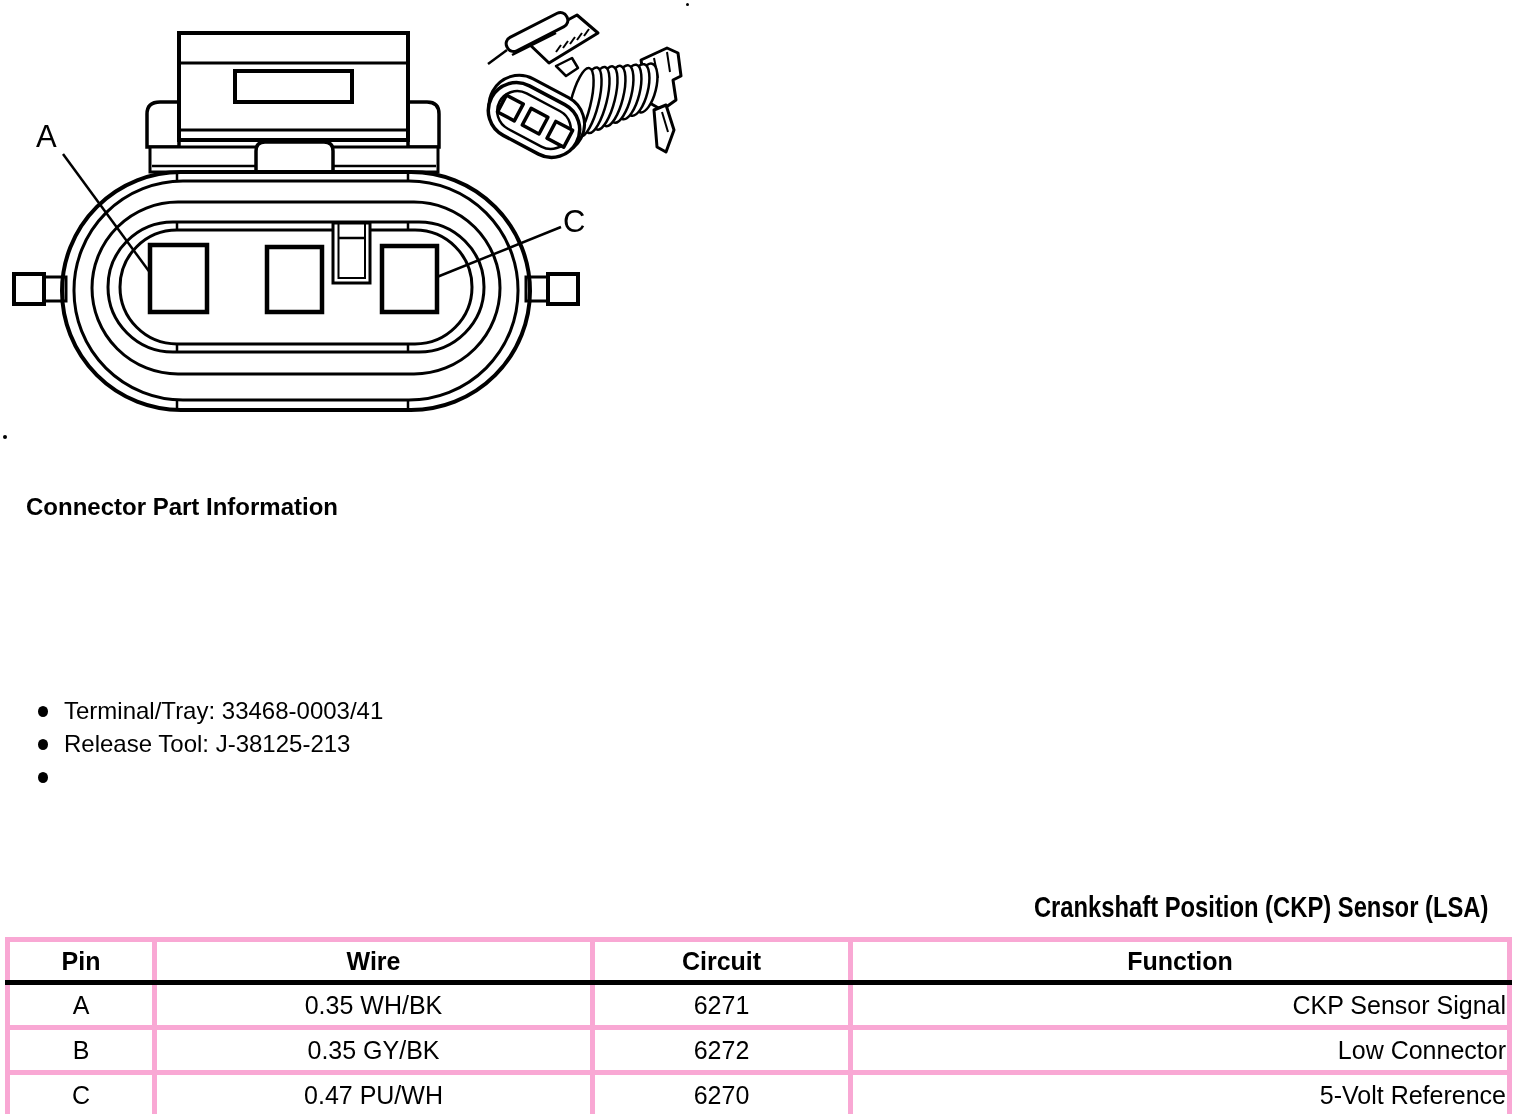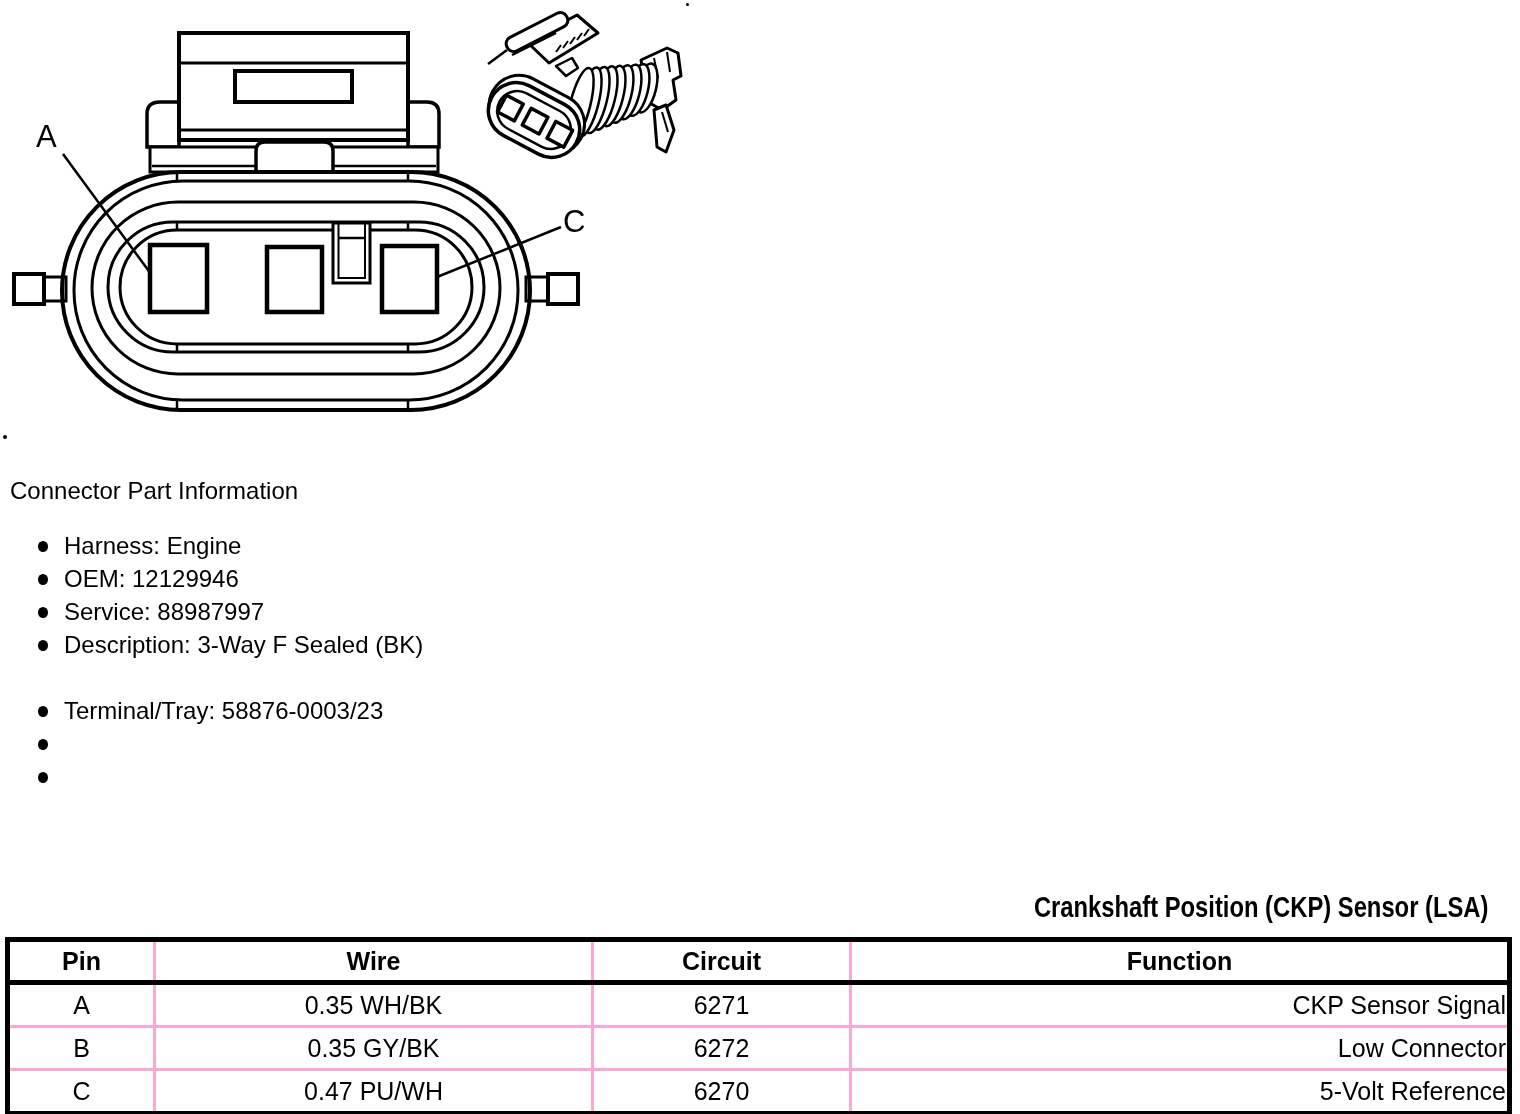--- a/index.html
+++ b/index.html
@@ -9,38 +9,38 @@
     overflow:hidden;
   }
   .page{position:relative;width:1520px;height:1114px;background:#fff;}
 
   
   .diagram-svg{position:absolute;left:0;top:0;}
   .artifact{position:absolute;background:#000;border-radius:50%;}
 
   
   .info-section{position:absolute;left:10px;}
-  .info-section h2{margin:0;font-size:24px;font-weight:normal;line-height:24px;letter-spacing:0px;}
+  .info-section h2{margin:16px;font-size:24px;font-weight:bold;line-height:24px;letter-spacing:0px;}
   .info-section ul{list-style:none;margin:0;padding:0;}
   .info-section li{position:relative;height:33px;display:flex;align-items:center;padding-left:54px;font-size:24px;}
   .bullet{position:absolute;left:28px;top:50%;width:10px;height:11px;margin-top:-5px;background:#000;border-radius:50%;}
   #connector-section{top:479px;}
   #connector-section ul{margin-top:26px;}
   #terminal-section{top:671px;}
   #terminal-section ul{margin-top:23px;}
 
   
   .table-title{position:absolute;top:891px;left:0;width:1520px;text-align:right;margin-left:18px;}
   .table-title span{display:inline-block;font-size:29px;font-weight:bold;transform:scaleX(0.82);transform-origin:50% 50%;white-space:nowrap;}
   table.pinout{
     position:absolute;left:5px;top:937px;width:1507px;
     border-collapse:collapse;table-layout:fixed;
     border:5px solid #000;
   }
-  .pinout th,.pinout td{border:3px solid #f9a8d4;font-size:25px;overflow:hidden;white-space:nowrap;}
+  .pinout th,.pinout td{border:5px solid #f9a8d4;font-size:25px;overflow:hidden;white-space:nowrap;}
   .pinout thead th{height:36px;font-weight:bold;text-align:center;border-bottom:5px solid #000;}
   .pinout td{height:38px;text-align:center;font-weight:normal;}
   .pinout td.func{text-align:right;padding-left:7px;}
   .col-pin{width:147px;}
   .col-wire{width:438px;}
   .col-circuit{width:258px;}
 </style>
 </head>
 <body>
 
@@ -154,48 +154,31 @@
         <line x1="507" y1="50" x2="488" y2="64" stroke-width="2.5"></line>
       </g>
     </g>
   </svg>
 
   <div class="artifact" style="left:3px;top:435px;width:4px;height:4px;"></div>
   <div class="artifact" style="left:686px;top:3px;width:3px;height:3px;"></div>
 
   <section class="info-section" id="connector-section">
     <h2>Connector Part Information</h2>
-    <ul>
-      <li>
-          <span class="bullet"></span>
-          <span>Harness: Engine</span>
-        </li>
-      <li>
-          <span class="bullet"></span>
-          <span>OEM: 12129946</span>
-        </li>
-      <li>
-          <span class="bullet"></span>
-          <span>Service: 88987997</span>
-        </li>
-      <li>
-          <span class="bullet"></span>
-          <span>Description: 3-Way F Sealed (BK)</span>
-        </li>
-    </ul>
   </section>
 
   <section class="info-section" id="terminal-section">
     <ul>
       <li>
           <span class="bullet"></span>
-          <span>Terminal/Tray: 58876-0003/23</span>
+          <span>Terminal/Tray: 33468-0003/41</span>
         </li>
       <li>
           <span class="bullet"></span>
+          <span>Release Tool: J-38125-213</span>
         </li>
       <li>
           <span class="bullet"></span>
         </li>
     </ul>
   </section>
 
   <div class="table-title">
     <span>Crankshaft Position (CKP) Sensor (LSA)</span>
   </div>

